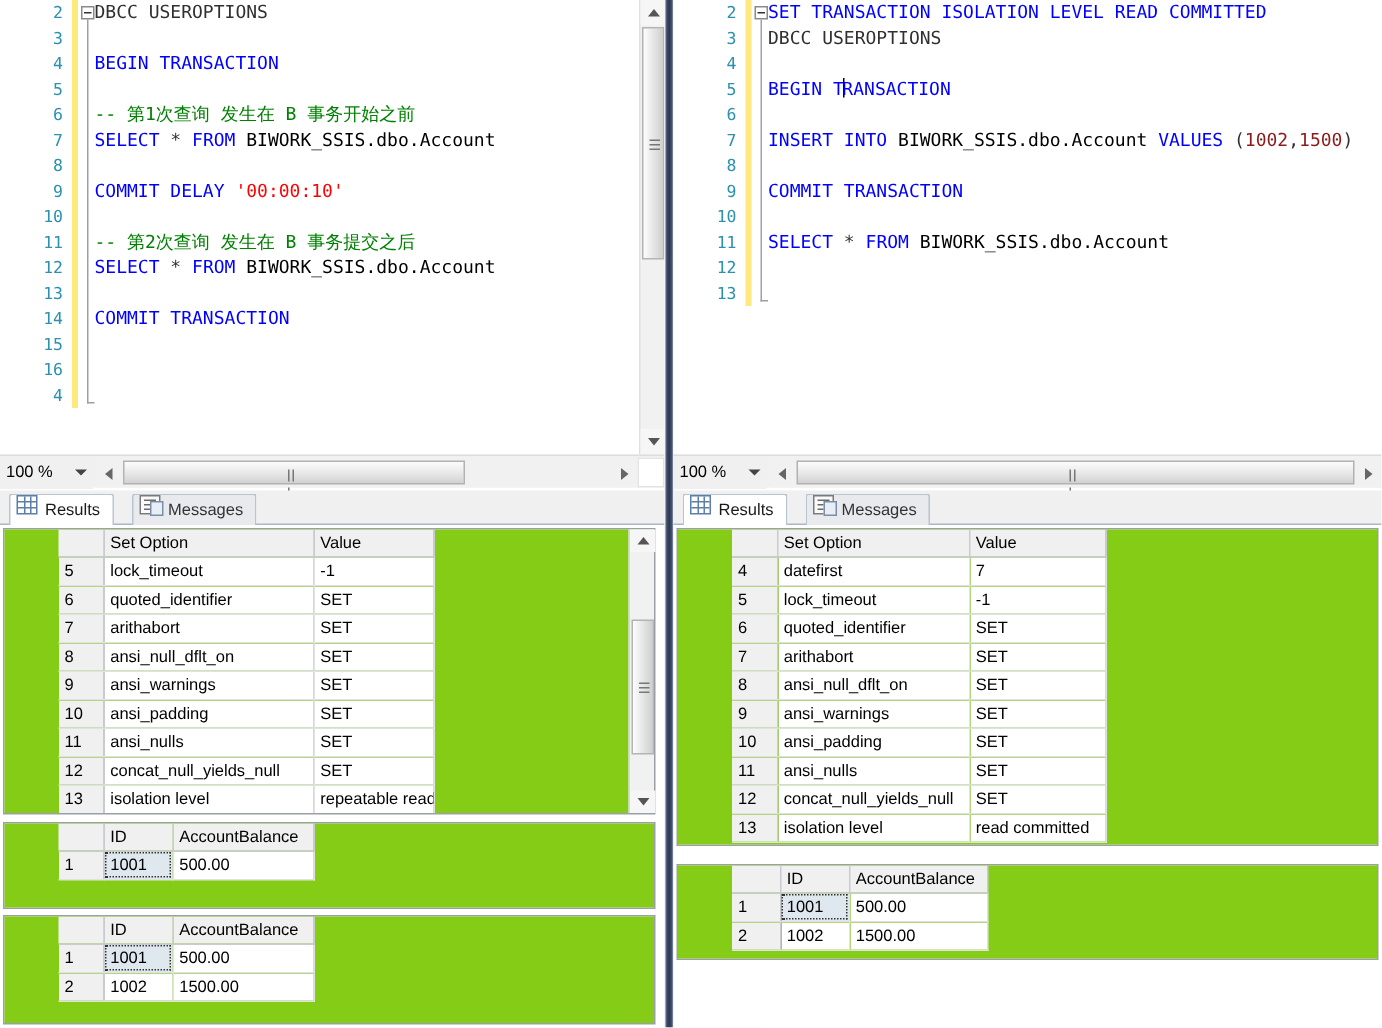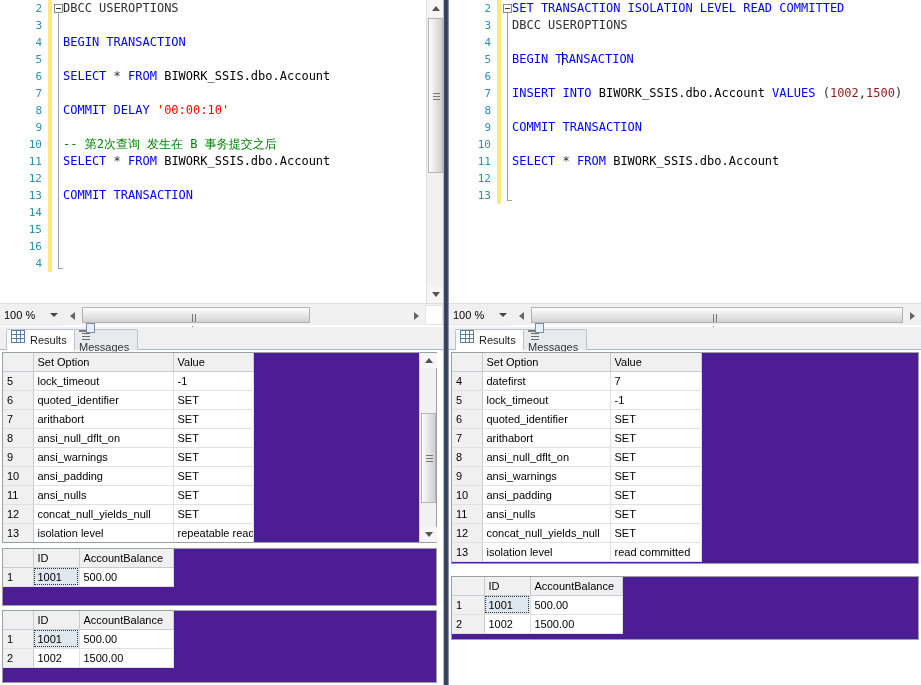--- a/index.html
+++ b/index.html
@@ -117,34 +117,34 @@
   }
   .tab {
     position:absolute; top:2px; height:21px; line-height:20px;
     padding:0 8px 0 4px; display:flex; align-items:flex-start; gap:5px;
     font-size:11px; color:#1a1a1a;
     border:1px solid #b9c4d2; border-bottom:none; border-radius:2px 2px 0 0;
   }
   .tab.active { background:#ffffff; }
   .tab.inactive { background:#e8eaed; color:#333; }
   .tab-results { left:6px; }
-  .tab-messages { left:74px;flex-direction:column; }
+  .tab-messages { left:88px; }
   .ico { width:14px; height:13px; position:relative; display:inline-block; }
   .ico-grid { border:1px solid #5c7fa8; background:#fff; }
   .ico-grid:before { content:""; position:absolute; left:0; top:3px; right:0; height:1px; background:#5c7fa8; }
   .ico-grid:after  { content:""; position:absolute; left:0; top:7px; right:0; height:1px; background:#5c7fa8; }
   .ico-grid i { position:absolute; top:0; bottom:0; left:4px; width:1px; background:#5c7fa8; }
   .ico-grid i.b { left:8px; }
   .ico-msg { border:1px solid #7a7a7a; background:#fafafa; }
   .ico-msg:before { content:""; position:absolute; left:2px; top:2px; width:8px; height:1px; background:#6b6b6b; box-shadow:0 3px 0 #6b6b6b,0 6px 0 #6b6b6b; }
   .ico-msg:after  { content:""; position:absolute; right:-3px; bottom:-2px; width:7px; height:8px; background:#e8eef6; border:1px solid #7a8fa6; }
 
   
   .gridwrap { position:absolute; background:#ffffff; border:1px solid #9aa0a6; }
-  .gridscroll { position:absolute; left:0; top:0; right:0; bottom:0; overflow:hidden; background:#4c1d95; }
+  .gridscroll { position:absolute; left:0; top:0; right:0; bottom:0; overflow:hidden; background:#84cc16;padding-left:36px; }
   table.rgrid { border-collapse:collapse; font-size:11px; table-layout:fixed; }
   table.rgrid th {
     background:#f0f0f0; border:1px solid #c8ccd0; border-top:none; border-left:none;
     font-weight:normal; text-align:left; padding:1px 4px; height:18px; color:#000;
   }
   table.rgrid th.rowhdr { width:30px; }
   table.rgrid td {
     background:#ffffff; border:1px solid #dfe1e3; border-top:none; border-left:none;
     padding:1px 4px; height:19px; color:#000; overflow:hidden; white-space:nowrap;
   }
@@ -187,20 +187,21 @@
         <div class="changebar" id="changebar-L" style="height: 272px;"></div>
         <div class="foldcol">
           <div class="foldbox"></div>
           <div class="foldline" id="foldline-L" style="height: 256px;"></div>
         </div>
         <div class="code" id="code-L">
             <div class="row"><span class="dark">DBCC USEROPTIONS</span></div>
             <div class="row">&nbsp;</div>
             <div class="row"><span class="kw">BEGIN TRANSACTION</span></div>
             <div class="row">&nbsp;</div>
+            <div class="row"><span class="cm">-- 第1次查询 发生在 B 事务开始之前</span></div>
             <div class="row"><span class="kw">SELECT </span><span class="dark">* </span><span class="kw">FROM </span><span class="id">BIWORK_SSIS.dbo.Account</span></div>
             <div class="row">&nbsp;</div>
             <div class="row"><span class="kw">COMMIT DELAY </span><span class="str">'00:00:10'</span></div>
             <div class="row">&nbsp;</div>
             <div class="row"><span class="cm">-- 第2次查询 发生在 B 事务提交之后</span></div>
             <div class="row"><span class="kw">SELECT </span><span class="dark">* </span><span class="kw">FROM </span><span class="id">BIWORK_SSIS.dbo.Account</span></div>
             <div class="row">&nbsp;</div>
             <div class="row"><span class="kw">COMMIT TRANSACTION</span></div>
             <div class="row">&nbsp;</div>
             <div class="row">&nbsp;</div>

